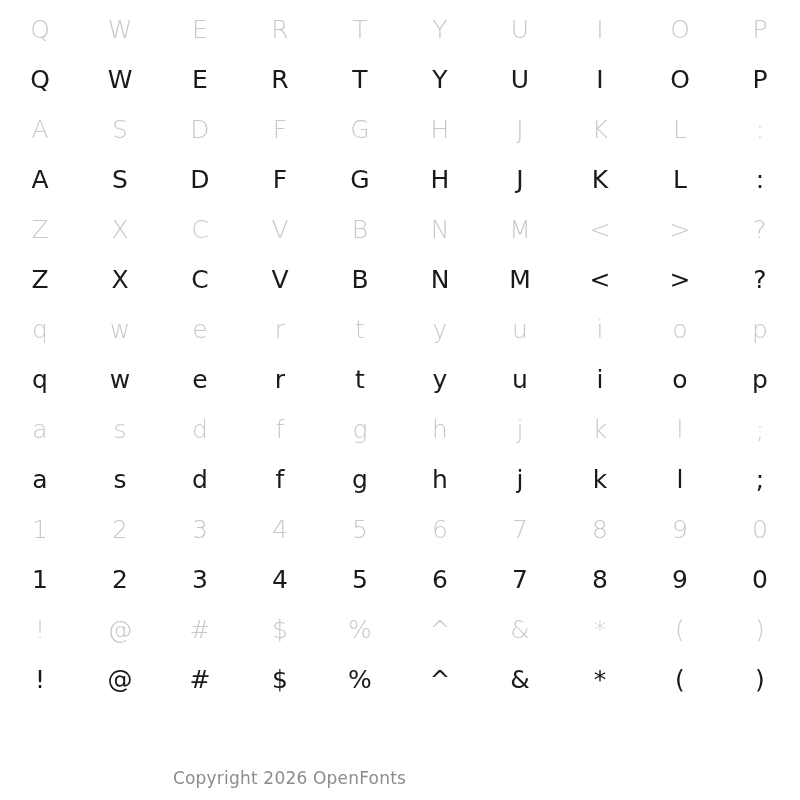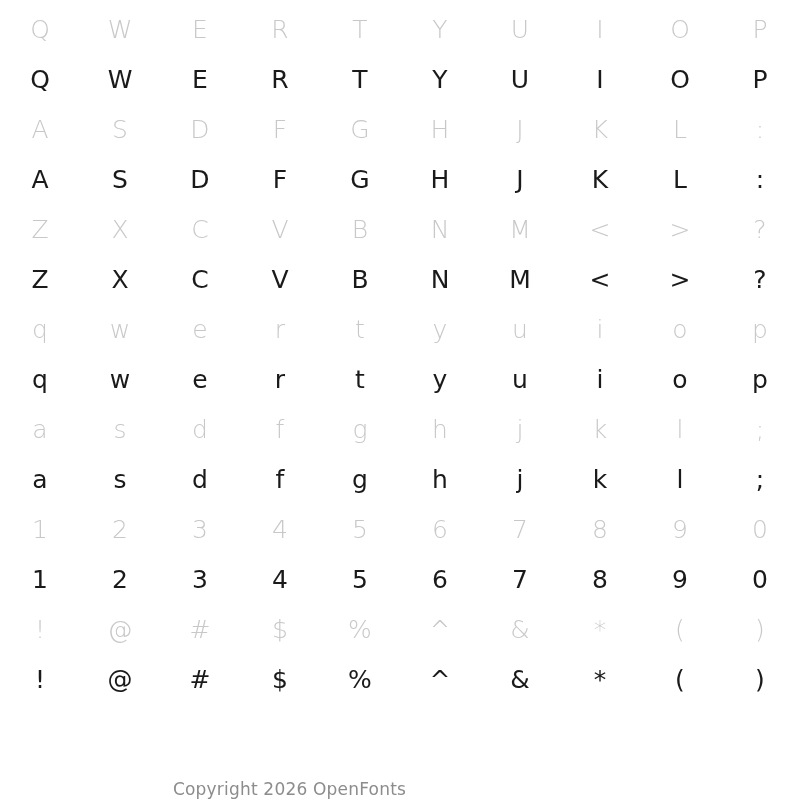--- a/index.html
+++ b/index.html
@@ -43,21 +43,21 @@
     color: #c8c8c8;
     font-weight: 300;
   }
   .row.dark .cell {
     color: #1a1a1a;
     font-weight: 400;
   }
   .footer {
     position: absolute;
     left: 0;
-    bottom: 1px;
+    bottom: 12px;
     width: 639px;
     text-align: center;
     padding-right: 60px;
     box-sizing: border-box;
   }
   .copyright {
     font-size: 17px;
     color: #8c8c8c;
     font-family: "DejaVu Sans", sans-serif;
     letter-spacing: 0.2px;

